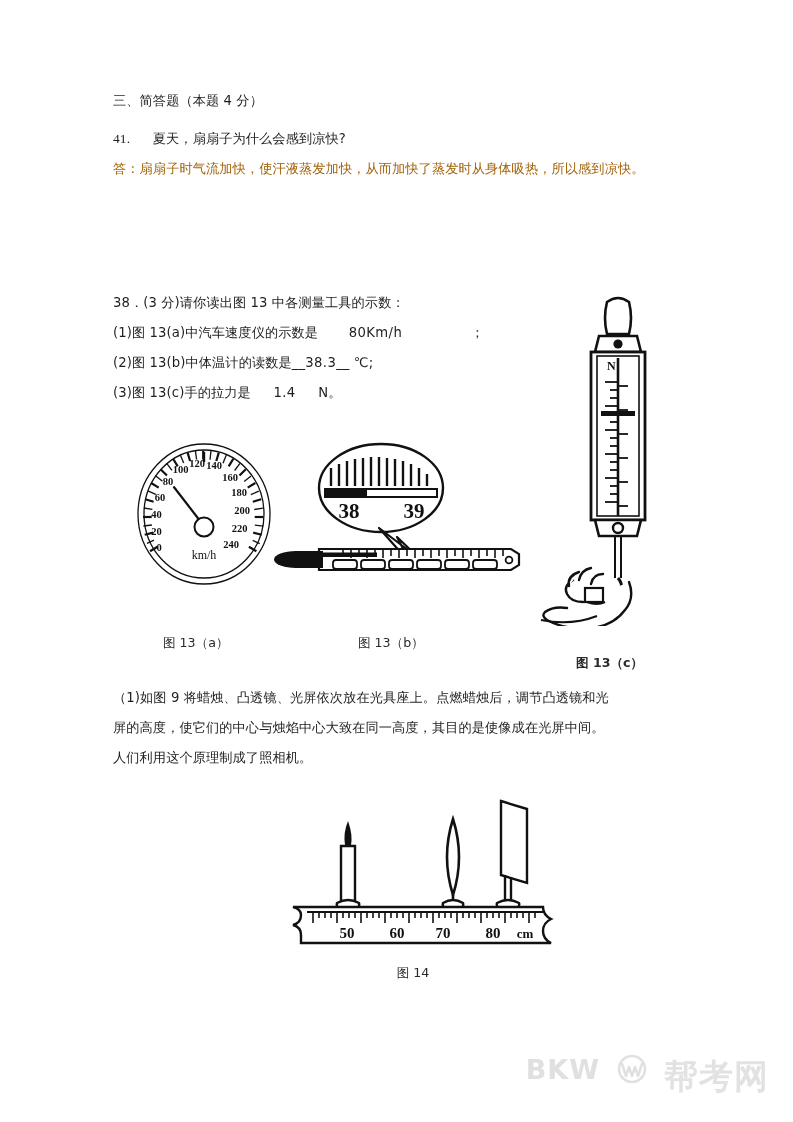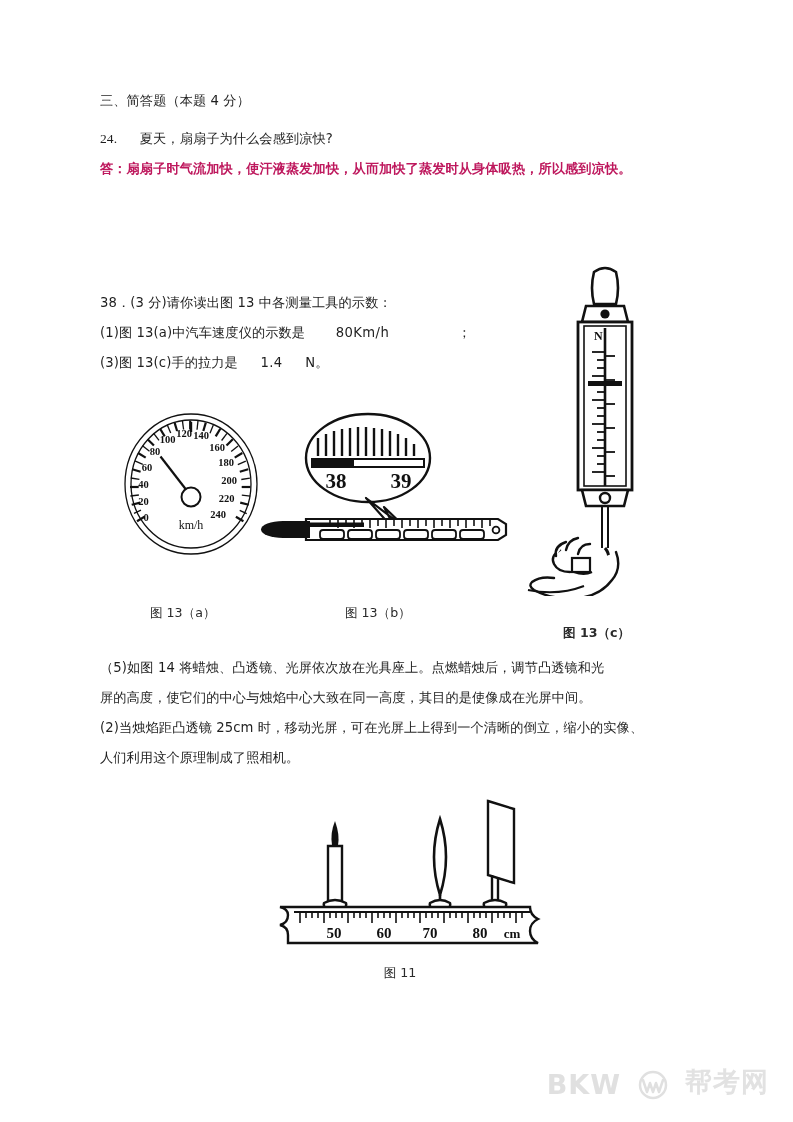--- a/index.html
+++ b/index.html
@@ -14,33 +14,33 @@
   .page {
     position: relative;
     width: 793px;
     height: 1122px;
     background: #ffffff;
     overflow: hidden;
     margin: 0 auto;
   }
   .content {
     position: absolute;
-    left: 100px;
+    left: 113px;
     top: 86px;
     width: 600px;
   }
   
   .ln {
     font-size: 13.2px;
     line-height: 30px;
     color: #1e1e1e;
     white-space: nowrap;
     letter-spacing: 0.1px;
   }
-  .ln.faint { color: #be185d; font-weight: bold; }
+  .ln.faint { color: #a16207; }
   .gap-lg   { height: 96px; }
   .gap-md   { height: 26px; }
   .gap-sm   { height: 8px; }
   .ans-val  { letter-spacing: 0.4px; }
   .num      { font-family: "Liberation Serif", serif; font-size: 13.5px; }
 
   
   .fig-row {
     position: relative;
     height: 215px;
@@ -74,70 +74,73 @@
     margin-top: 6px;
     padding-right: 10px;
   }
 
   
   .watermark {
     position: absolute;
     right: 24px;
     bottom: 22px;
     display: flex;
-    align-items: flex-end;
+    align-items: flex-start;
     gap: 17px;
     opacity: 1;
   }
   .wm-text {
     font-size: 27px;
     font-weight: bold;
     color: #e0e0e0;
     letter-spacing: 1px;
     font-family: "DejaVu Sans", "Liberation Sans", sans-serif;
   }
   .wm-cn {
-    font-size: 27px;
+    font-size: 34px;
     font-weight: bold;
     color: #e2e2e2;
     letter-spacing: 1px;
   }
 </style>
 </head>
 <body>
 
 <div class="page">
 
   <div class="content">
 
     <div class="ln">三、简答题（本题 4 分）</div>
     <div class="gap-sm"></div>
 
     <div class="ln">
-      <span class="num">24.</span>
+      <span class="num">41.</span>
       <span style="display:inline-block;width:14px"></span>
       <span>夏天，扇扇子为什么会感到凉快?</span>
     </div>
 
     <div class="ln faint">答：扇扇子时气流加快，使汗液蒸发加快，从而加快了蒸发时从身体吸热，所以感到凉快。</div>
 
     <div class="gap-lg"></div>
 
     <div class="gap-sm"></div>
 
     <div class="ln">38．(3 分)请你读出图 13 中各测量工具的示数：</div>
 
     <div class="ln">
       <span>(1)图 13(a)中汽车速度仪的示数是</span>
       <span style="display:inline-block;width:22px"></span>
       <span class="ans-val mid">80Km/h</span>
       <span style="display:inline-block;width:60px"></span>
       <span>；</span>
     </div>
 
+    <div class="ln">
+      <span>(2)图 13(b)中体温计的读数是__</span><span class="ans-val mid">38.3</span><span>__ ℃;</span>
+    </div>
 
     <div class="ln">
       <span>(3)图 13(c)手的拉力是</span>
       <span style="display:inline-block;width:14px"></span>
       <span class="ans-val mid">1.4</span>
       <span style="display:inline-block;width:14px"></span>
       <span>N。</span>
     </div>
 
     <div class="fig-row">
@@ -359,23 +362,22 @@
     </div>
 
     <div class="fig-caps">
       <div class="cap" style="left:50px; top:0;">图 13（a）</div>
       <div class="cap" style="left:245px; top:0;">图 13（b）</div>
       <div class="cap" style="left:463px; top:20px;font-weight:bold;">图 13（c）</div>
     </div>
 
     <div class="gap-md"></div>
 
-    <div class="ln">（5)如图 14 将蜡烛、凸透镜、光屏依次放在光具座上。点燃蜡烛后，调节凸透镜和光</div>
+    <div class="ln">（1)如图 9 将蜡烛、凸透镜、光屏依次放在光具座上。点燃蜡烛后，调节凸透镜和光</div>
     <div class="ln">屏的高度，使它们的中心与烛焰中心大致在同一高度，其目的是使像成在光屏中间。</div>
-    <div class="ln">(2)当烛焰距凸透镜 25cm 时，移动光屏，可在光屏上上得到一个清晰的倒立，缩小的实像、</div>
     <div class="ln">人们利用这个原理制成了照相机。</div>
 
     <div class="bench-wrap">
       <div class="svg-holder" style="left:172px; top:0;">
         <svg width="280" height="165" viewBox="0 0 280 165">
 
           <g stroke="#111" stroke-width="2.4" fill="#fff">
             <path d="M56 55 L56 112 L70 112 L70 55 Z"></path>
           </g>
           <path d="M63 30 q5 14 3 24 L60 54 q-2 -12 3 -24 Z" fill="#111"></path>
@@ -439,21 +441,21 @@
           </g>
           <g font-family="Liberation Serif, serif" font-size="15" font-weight="bold" fill="#111">
             <text x="62" y="147" text-anchor="middle">50</text>
             <text x="112" y="147" text-anchor="middle">60</text>
             <text x="158" y="147" text-anchor="middle">70</text>
             <text x="208" y="147" text-anchor="middle">80</text>
             <text x="240" y="147" text-anchor="middle" font-size="13">cm</text>
           </g>
         </svg>
       </div>
-      <div class="bench-cap" style="position:absolute; left:0; top:168px; width:100%;">图 11</div>
+      <div class="bench-cap" style="position:absolute; left:0; top:168px; width:100%;">图 14</div>
     </div>
 
   </div>
 
   <div class="watermark">
     <span class="wm-text">BKW</span>
     <svg width="30" height="30" viewBox="0 0 30 30">
       <circle cx="15" cy="15" r="13" fill="none" stroke="#e0e0e0" stroke-width="2.5"></circle>
       <path d="M5 10 L9 22 L12 13 L15 22 L18 13 L21 22 L25 10" fill="none" stroke="#e0e0e0" stroke-width="2.5" stroke-linejoin="round" stroke-linecap="round"></path>
     </svg>

